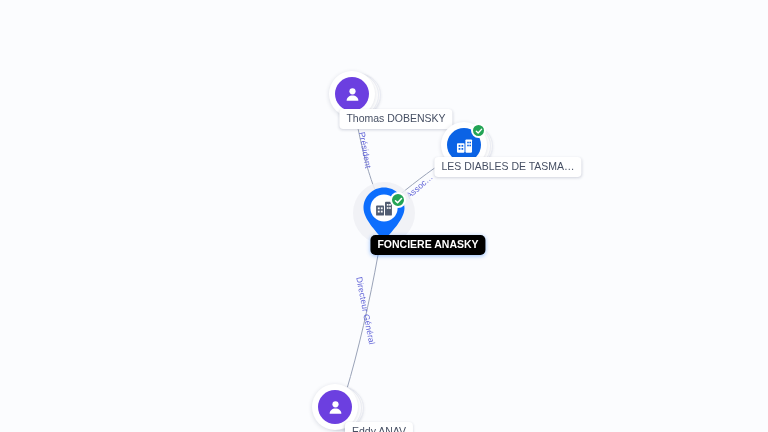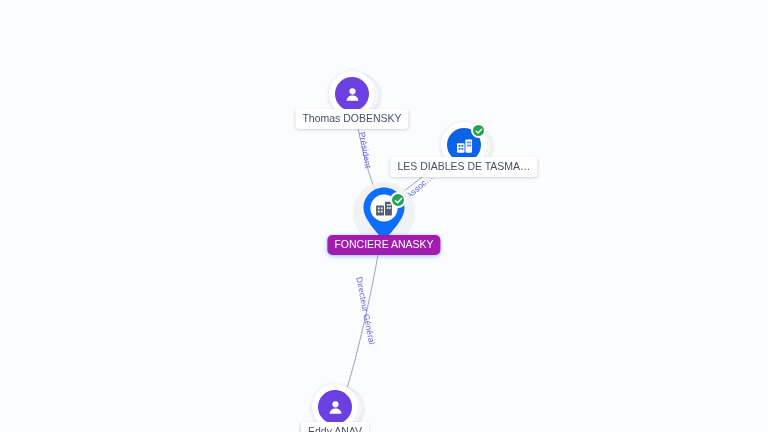--- a/index.html
+++ b/index.html
@@ -119,25 +119,26 @@
     transform: translateX(-50%);
     background: #ffffff;
     color: #464f63;
     font-size: 10.5px;
     line-height: 1;
     padding: 4px 7px 5px;
     border-radius: 4px;
     white-space: nowrap;
     box-shadow: 0 1px 3px rgba(40,50,90,.20);
     font-family: "Liberation Sans", sans-serif;
+    margin-left: 44px;
   }
   .node-label.selected {
-    background: #a21caf;
+    background: #000000;
     color: #ffffff;
-    font-weight: 400;
+    font-weight: 700;
     box-shadow: 0 1px 4px rgba(13,110,253,.45);
     border-radius: 5px;
   }
 </style>
 </head>
 <body>
 
 <div id="canvas">
 
   <svg id="edges" viewBox="0 0 768 432" width="768" height="432">

